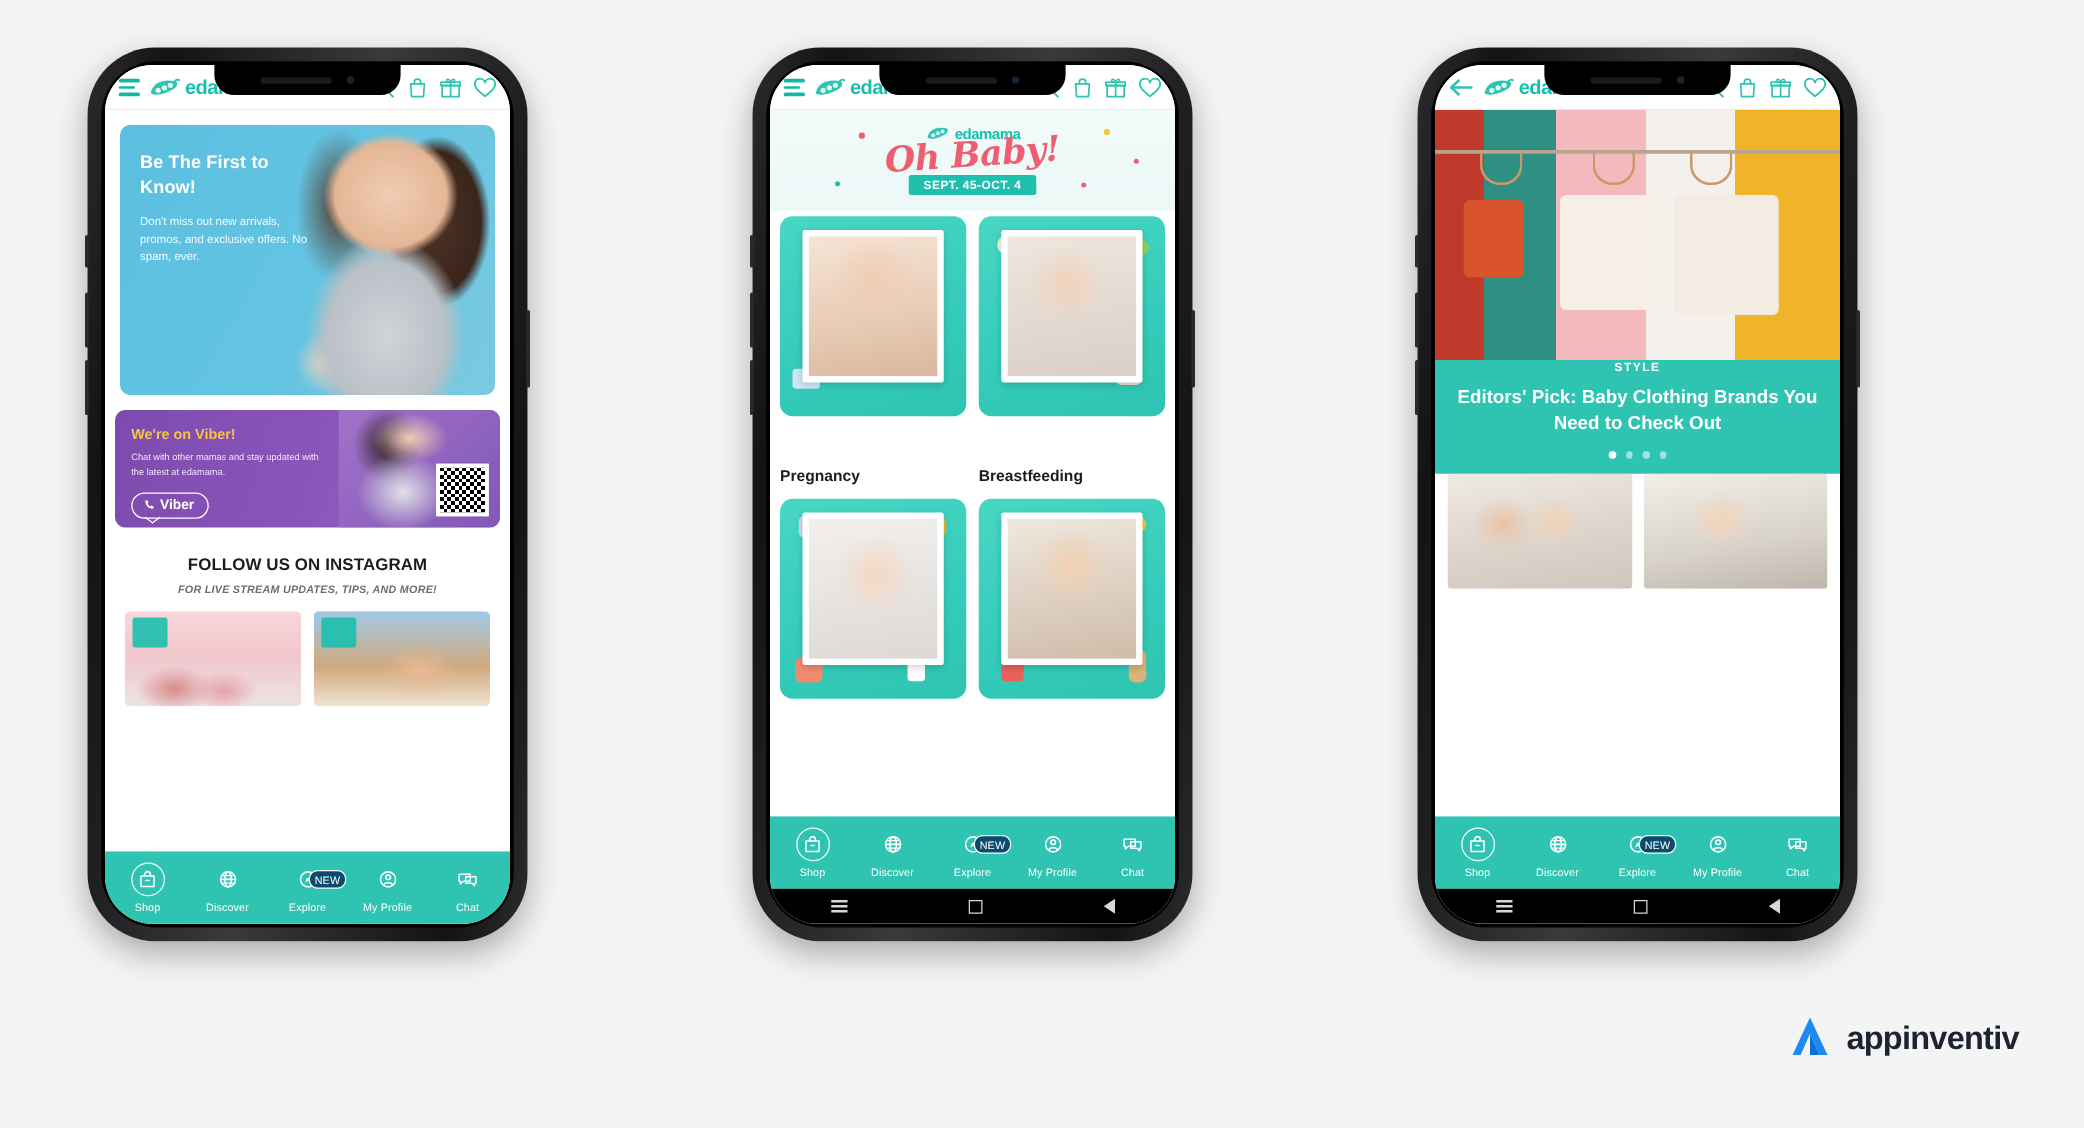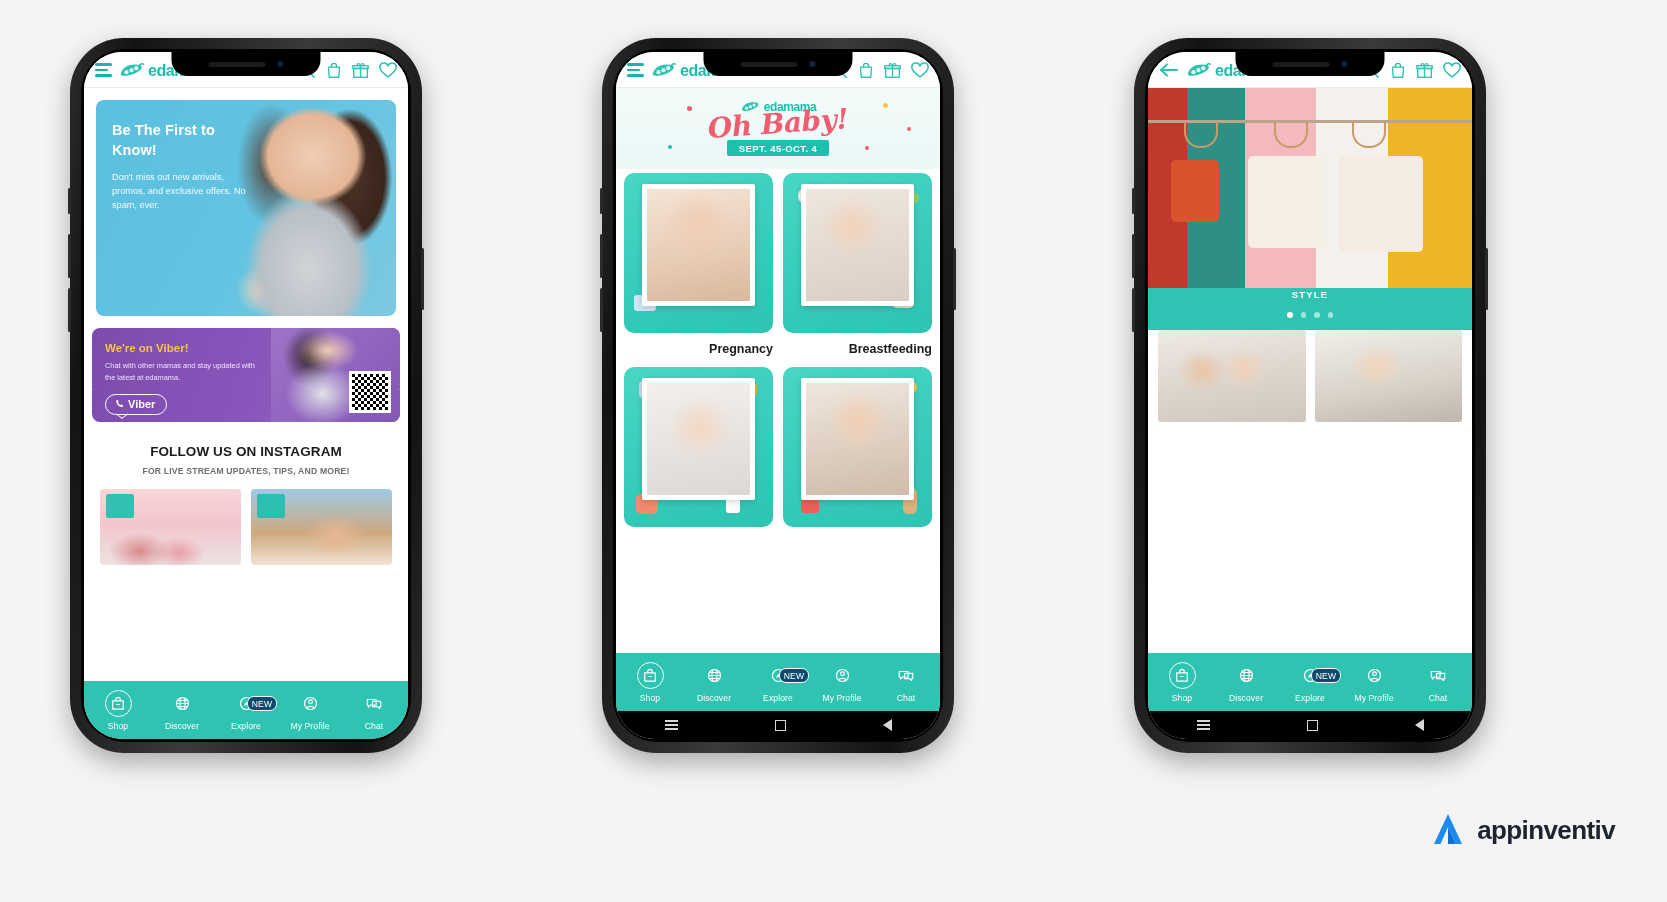--- a/index.html
+++ b/index.html
@@ -135,21 +135,21 @@
     background:
       repeating-linear-gradient(90deg,#000 0 3px,#fff 3px 6px),
       repeating-linear-gradient(0deg,#000 0 3px,#fff 3px 6px);
     background-blend-mode: difference; background-color: #fff;
     border: 3px solid #fff;
   }
 
   
   .ig { padding: 16px 8px 0; text-align: center; }
   .ig h3 { font-size: 13.5px; font-weight: 700; color: #1c1c1c; letter-spacing: .1px; }
-  .ig h4 { font-size: 8.6px; font-weight: 700; color: #6e6e6e; margin-top: 7px; letter-spacing: .2px; }
+  .ig h4 { font-size: 8.6px; font-weight: 700; color: #6e6e6e; margin-top: 7px; letter-spacing: .2px; font-style: italic; }
   .ig-row { display: flex; gap: 10px; margin-top: 13px; padding: 0 8px; }
   .ig-card { flex: 1 1 0; height: 76px; border-radius: 4px; overflow: hidden; position: relative; }
   .ig-card.a {
     background:
       radial-gradient(ellipse 30% 34% at 28% 82%, #d98b8b 0%, rgba(217,139,139,0) 72%),
       radial-gradient(ellipse 26% 30% at 56% 84%, #e8a0a8 0%, rgba(232,160,168,0) 72%),
       linear-gradient(180deg,#f8d6da 0%,#f2c6cd 46%,#ece3e2 100%);
   }
   .ig-card.b {
     background:
@@ -234,22 +234,22 @@
     position: absolute; left: 12%; top: 7%; width: 76%; height: 76%;
     background: #fff; padding: 5px; border-radius: 2px;
     box-shadow: 0 2px 6px rgba(0,0,0,.16);
   }
   .cat-photo .inner { width: 100%; height: 100%; border-radius: 1px; }
   .ph-preg { background: radial-gradient(ellipse 46% 42% at 50% 32%,#f0cdb4 0%,rgba(240,205,180,0) 72%), linear-gradient(170deg,#f5e4d6 0%,#e7cbb4 60%,#d9b89c 100%); }
   .ph-bf   { background: radial-gradient(ellipse 42% 38% at 46% 34%,#f3d2ba 0%,rgba(243,210,186,0) 72%), linear-gradient(170deg,#efe6dd 0%,#d9cfc6 100%); }
   .ph-baby1{ background: radial-gradient(ellipse 44% 40% at 52% 40%,#f5d8c2 0%,rgba(245,216,194,0) 72%), linear-gradient(170deg,#f2f0ee 0%,#ddd8d4 100%); }
   .ph-baby2{ background: radial-gradient(ellipse 40% 38% at 50% 34%,#f2cfb2 0%,rgba(242,207,178,0) 72%), linear-gradient(170deg,#efe7de 0%,#cfbca9 100%); }
   .cat-label {
-    text-align: right; font-size: 12.5px; font-weight: 700;
-    color: #1c1c1c; padding: 9px 0 11px;
+    text-align: left; font-size: 12.5px; font-weight: 700;
+    color: #1c1c1c; padding: 9px 0 11px; margin-top: 32px;
   }
   .deco { position: absolute; border-radius: 3px; }
 
   
   .p3-hero {
     height: 200px; position: relative; overflow: hidden;
     background: linear-gradient(90deg,
       #c0392b 0 12%, #2f8f82 12% 30%, #f3b9bd 30% 52%,
       #f4f1ec 52% 74%, #f0b429 74% 100%);
   }
@@ -703,20 +703,21 @@
           <span class="hanger" style="left:11%; top:17%;"></span>
           <span class="hanger" style="left:39%; top:17%;"></span>
           <span class="hanger" style="left:63%; top:17%;"></span>
           <span class="garment" style="left:7%; top:36%; width:48px; height:62px; background:#d9532c;"></span>
           <span class="garment" style="left:31%; top:34%; width:76px; height:92px; background:#f6efe6;"></span>
           <span class="garment" style="left:59%; top:34%; width:84px; height:96px; background:#f4ece2;"></span>
         </div>
 
         <div class="p3-card">
           <div class="p3-kicker">STYLE</div>
+          <div class="p3-title">Editors' Pick: Baby Clothing Brands You Need to Check Out</div>
           <div class="dots">
             <i class="on"></i>
             <i></i>
             <i></i>
             <i></i>
           </div>
         </div>
 
         <div class="p3-thumbs">
           <div class="p3-thumb th-a"></div>

